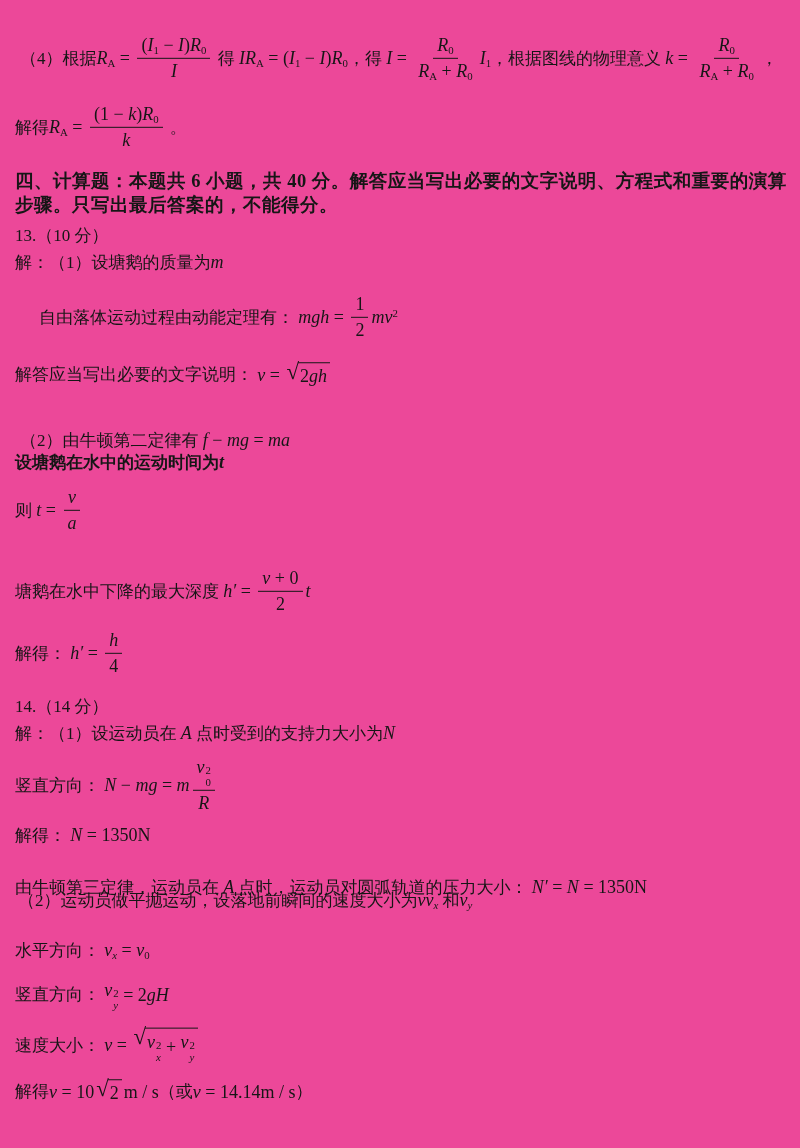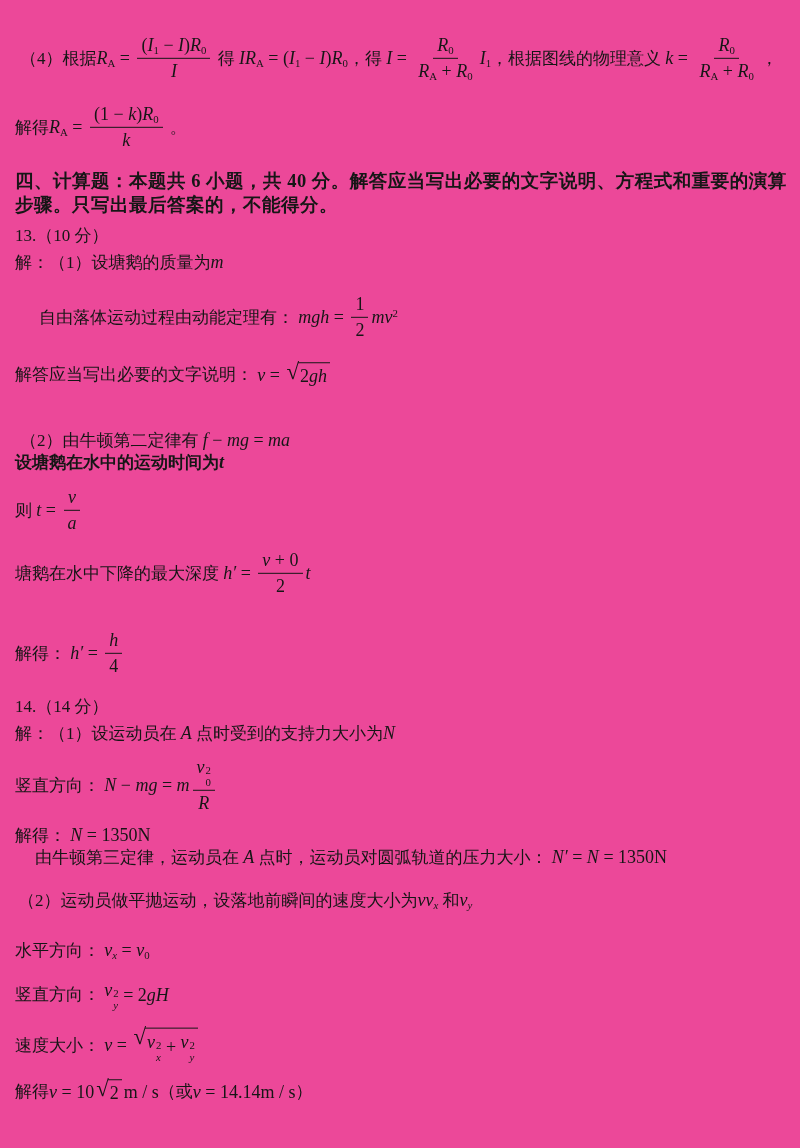--- a/index.html
+++ b/index.html
@@ -44,26 +44,26 @@
       <div class="line" style="top: 127px; left: 15px;"><span class="txt">解得</span><span class="mi">R<sub>A</sub></span><span class="mn"> = </span><span class="frac"><span class="fn"><span class="mn">(1 − </span><span class="mi">k</span><span class="mn">)</span><span class="mi">R<sub>0</sub></span></span><span class="fd"><span class="mi">k</span></span></span><span class="txt"> 。</span></div>
       <div class="line bold" style="top: 182px; left: 15px;"><span class="txt">四、计算题：本题共 6 小题，共 40 分。解答应当写出必要的文字说明、方程式和重要的演算</span></div>
       <div class="line bold" style="top: 206px; left: 15px;"><span class="txt">步骤。只写出最后答案的，不能得分。</span></div>
       <div class="line" style="top: 236px; left: 15px;"><span class="txt">13.（10 分）</span></div>
       <div class="line" style="top: 262px; left: 15px;"><span class="txt">解：（1）设塘鹅的质量为</span><span class="mi">m</span></div>
       <div class="line" style="top: 317px; left: 15px; margin-left: 24px;"><span class="txt">自由落体运动过程由动能定理有： </span><span class="mi">mgh</span><span class="mn"> = </span><span class="frac"><span class="fn"><span class="mn">1</span></span><span class="fd"><span class="mn">2</span></span></span><span class="mi">mv<sup>2</sup></span></div>
       <div class="line" style="top: 375px; left: 15px;"><span class="txt">解答应当写出必要的文字说明： </span><span class="mi">v</span><span class="mn"> = </span><span class="sqrt"><span class="rad">√</span><span class="rbody"><span class="mn">2</span><span class="mi">gh</span></span></span></div>
       <div class="line" style="top: 423px; left: 20px; margin-top: 17px;"><span class="txt">（2）由牛顿第二定律有 </span><span class="mi">f</span><span class="mn"> − </span><span class="mi">mg</span><span class="mn"> = </span><span class="mi">ma</span></div>
       <div class="line" style="top: 462px; left: 15px; font-weight: bold;"><span class="txt">设塘鹅在水中的运动时间为</span><span class="mi">t</span></div>
       <div class="line" style="top: 510px; left: 15px;"><span class="txt">则 </span><span class="mi">t</span><span class="mn"> = </span><span class="frac"><span class="fn"><span class="mi">v</span></span><span class="fd"><span class="mi">a</span></span></span></div>
-      <div class="line" style="top: 573px; left: 15px;"><span class="txt">塘鹅在水中下降的最大深度 </span><span class="mi">h′</span><span class="mn"> = </span><span class="frac"><span class="fn"><span class="mi">v</span><span class="mn"> + 0</span></span><span class="fd"><span class="mn">2</span></span></span><span class="mi">t</span></div>
+      <div class="line" style="top: 591px; left: 15px;"><span class="txt">塘鹅在水中下降的最大深度 </span><span class="mi">h′</span><span class="mn"> = </span><span class="frac"><span class="fn"><span class="mi">v</span><span class="mn"> + 0</span></span><span class="fd"><span class="mn">2</span></span></span><span class="mi">t</span></div>
       <div class="line" style="top: 653px; left: 15px;"><span class="txt">解得： </span><span class="mi">h′</span><span class="mn"> = </span><span class="frac"><span class="fn"><span class="mi">h</span></span><span class="fd"><span class="mn">4</span></span></span></div>
       <div class="line" style="top: 707px; left: 15px;"><span class="txt">14.（14 分）</span></div>
       <div class="line" style="top: 733px; left: 15px;"><span class="txt">解：（1）设运动员在 </span><span class="mi">A</span><span class="txt"> 点时受到的支持力大小为</span><span class="mi">N</span></div>
       <div class="line" style="top: 785px; left: 15px;"><span class="txt">竖直方向： </span><span class="mi">N</span><span class="mn"> − </span><span class="mi">mg</span><span class="mn"> = </span><span class="mi">m</span><span class="frac"><span class="fn"><span class="mi">v<span class="ss"><span>2</span><span>0</span></span></span></span><span class="fd"><span class="mi">R</span></span></span></div>
       <div class="line" style="top: 835px; left: 15px;"><span class="txt">解得： </span><span class="mi">N</span><span class="mn"> = 1350N</span></div>
-      <div class="line" style="top: 857px; left: 15px; margin-left: 20px;"><span class="txt">由牛顿第三定律，运动员在 </span><span class="mi">A</span><span class="txt"> 点时，运动员对圆弧轨道的压力大小： </span><span class="mi">N′</span><span class="mn"> = </span><span class="mi">N</span><span class="mn"> = 1350N</span></div>
+      <div class="line" style="top: 887px; left: 15px;"><span class="txt">由牛顿第三定律，运动员在 </span><span class="mi">A</span><span class="txt"> 点时，运动员对圆弧轨道的压力大小： </span><span class="mi">N′</span><span class="mn"> = </span><span class="mi">N</span><span class="mn"> = 1350N</span></div>
       <div class="line" style="top: 900px; left: 18px;"><span class="txt">（2）运动员做平抛运动，设落地前瞬间的速度大小为</span><span class="mi">v</span><span class="mi">v<sub class="it">x</sub></span><span class="txt"> 和</span><span class="mi">v<sub class="it">y</sub></span></div>
       <div class="line" style="top: 950px; left: 15px;"><span class="txt">水平方向： </span><span class="mi">v<sub class="it">x</sub></span><span class="mn"> = </span><span class="mi">v<sub>0</sub></span></div>
       <div class="line" style="top: 995px; left: 15px;"><span class="txt">竖直方向： </span><span class="mi">v<span class="ss"><span>2</span><span class="it">y</span></span></span><span class="mn"> = 2</span><span class="mi">gH</span></div>
       <div class="line" style="top: 1045px; left: 15px;"><span class="txt">速度大小： </span><span class="mi">v</span><span class="mn"> = </span><span class="sqrt"><span class="rad">√</span><span class="rbody"><span class="mi">v<span class="ss"><span>2</span><span class="it">x</span></span></span><span class="mn"> + </span><span class="mi">v<span class="ss"><span>2</span><span class="it">y</span></span></span></span></span></div>
       <div class="line" style="top: 1092px; left: 15px;"><span class="txt">解得</span><span class="mi">v</span><span class="mn"> = 10</span><span class="sqrt"><span class="rad">√</span><span class="rbody"><span class="mn">2</span></span></span><span class="mn">m / s</span><span class="txt">（或</span><span class="mi">v</span><span class="mn"> = 14.14m / s</span><span class="txt">）</span></div>
     </div>
 </div>
 
 </body></html>

